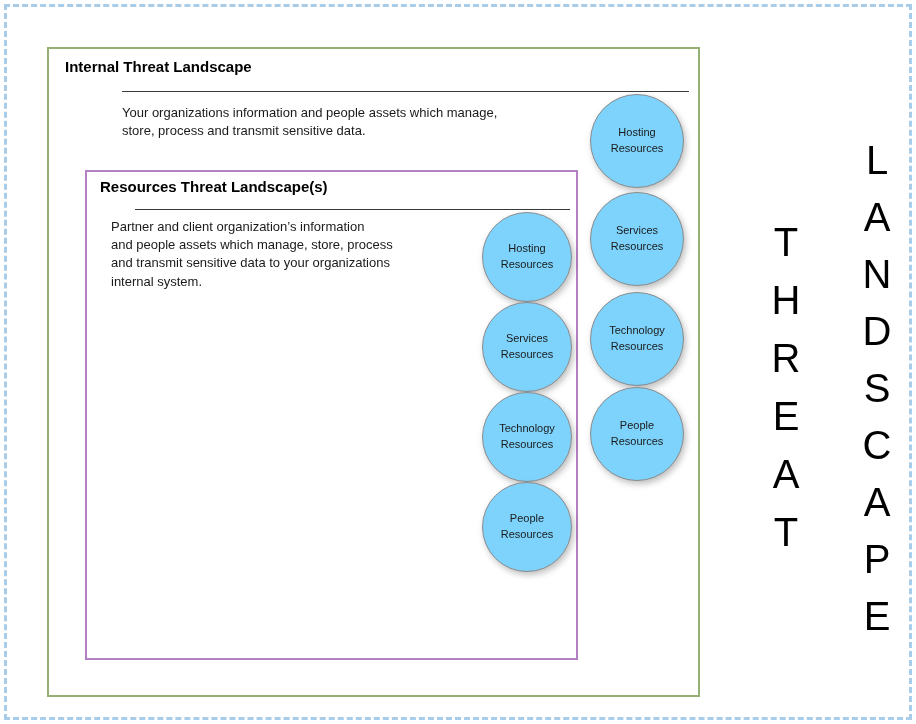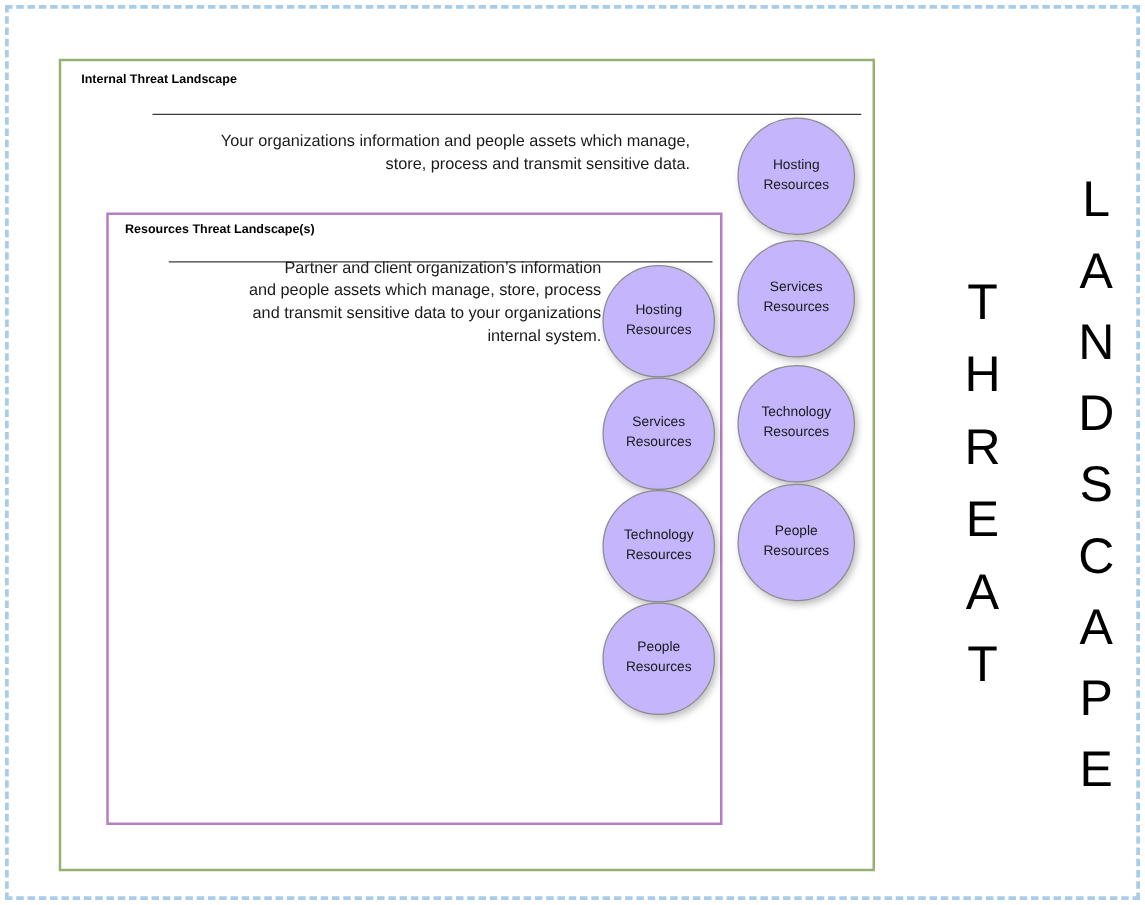--- a/index.html
+++ b/index.html
@@ -36,47 +36,47 @@
     left: 85px;
     top: 170px;
     width: 493px;
     height: 490px;
     border: 2px solid #b57fc4;
     background: #ffffff;
     box-sizing: border-box;
   }
   .box-title {
     position: absolute;
-    font-size: 10px;
+    font-size: 15px;
     font-weight: bold;
     white-space: nowrap;
   }
   .internal-title { left: 65px; top: 58px; }
   .external-title { left: 100px; top: 178px; }
   .rule {
     position: absolute;
     height: 1px;
     background: #3a3a3a;
   }
   .internal-rule { left: 122px; top: 91px; width: 567px; }
   .external-rule { left: 135px; top: 209px; width: 435px; }
   .desc {
     position: absolute;
     font-size: 13px;
     line-height: 1.4;
-    text-align: right;
+    text-align: left;
     white-space: pre-line;
     color: #1a1a1a;
   }
   .internal-desc { left: 122px; top: 104px; width: 430px; }
-  .external-desc { left: 111px; top: 205px; width: 370px; }
+  .external-desc { left: 111px; top: 218px; width: 370px; }
   .circle {
     position: absolute;
     border-radius: 50%;
-    background: #c4b5fd;
+    background: #7dd3fc;
     border: 1px solid #8c8c8c;
     box-shadow: 2px 3px 6px rgba(0,0,0,0.25);
     display: flex;
     align-items: center;
     justify-content: center;
     text-align: center;
     box-sizing: border-box;
   }
   .circle span {
     font-size: 11px;

